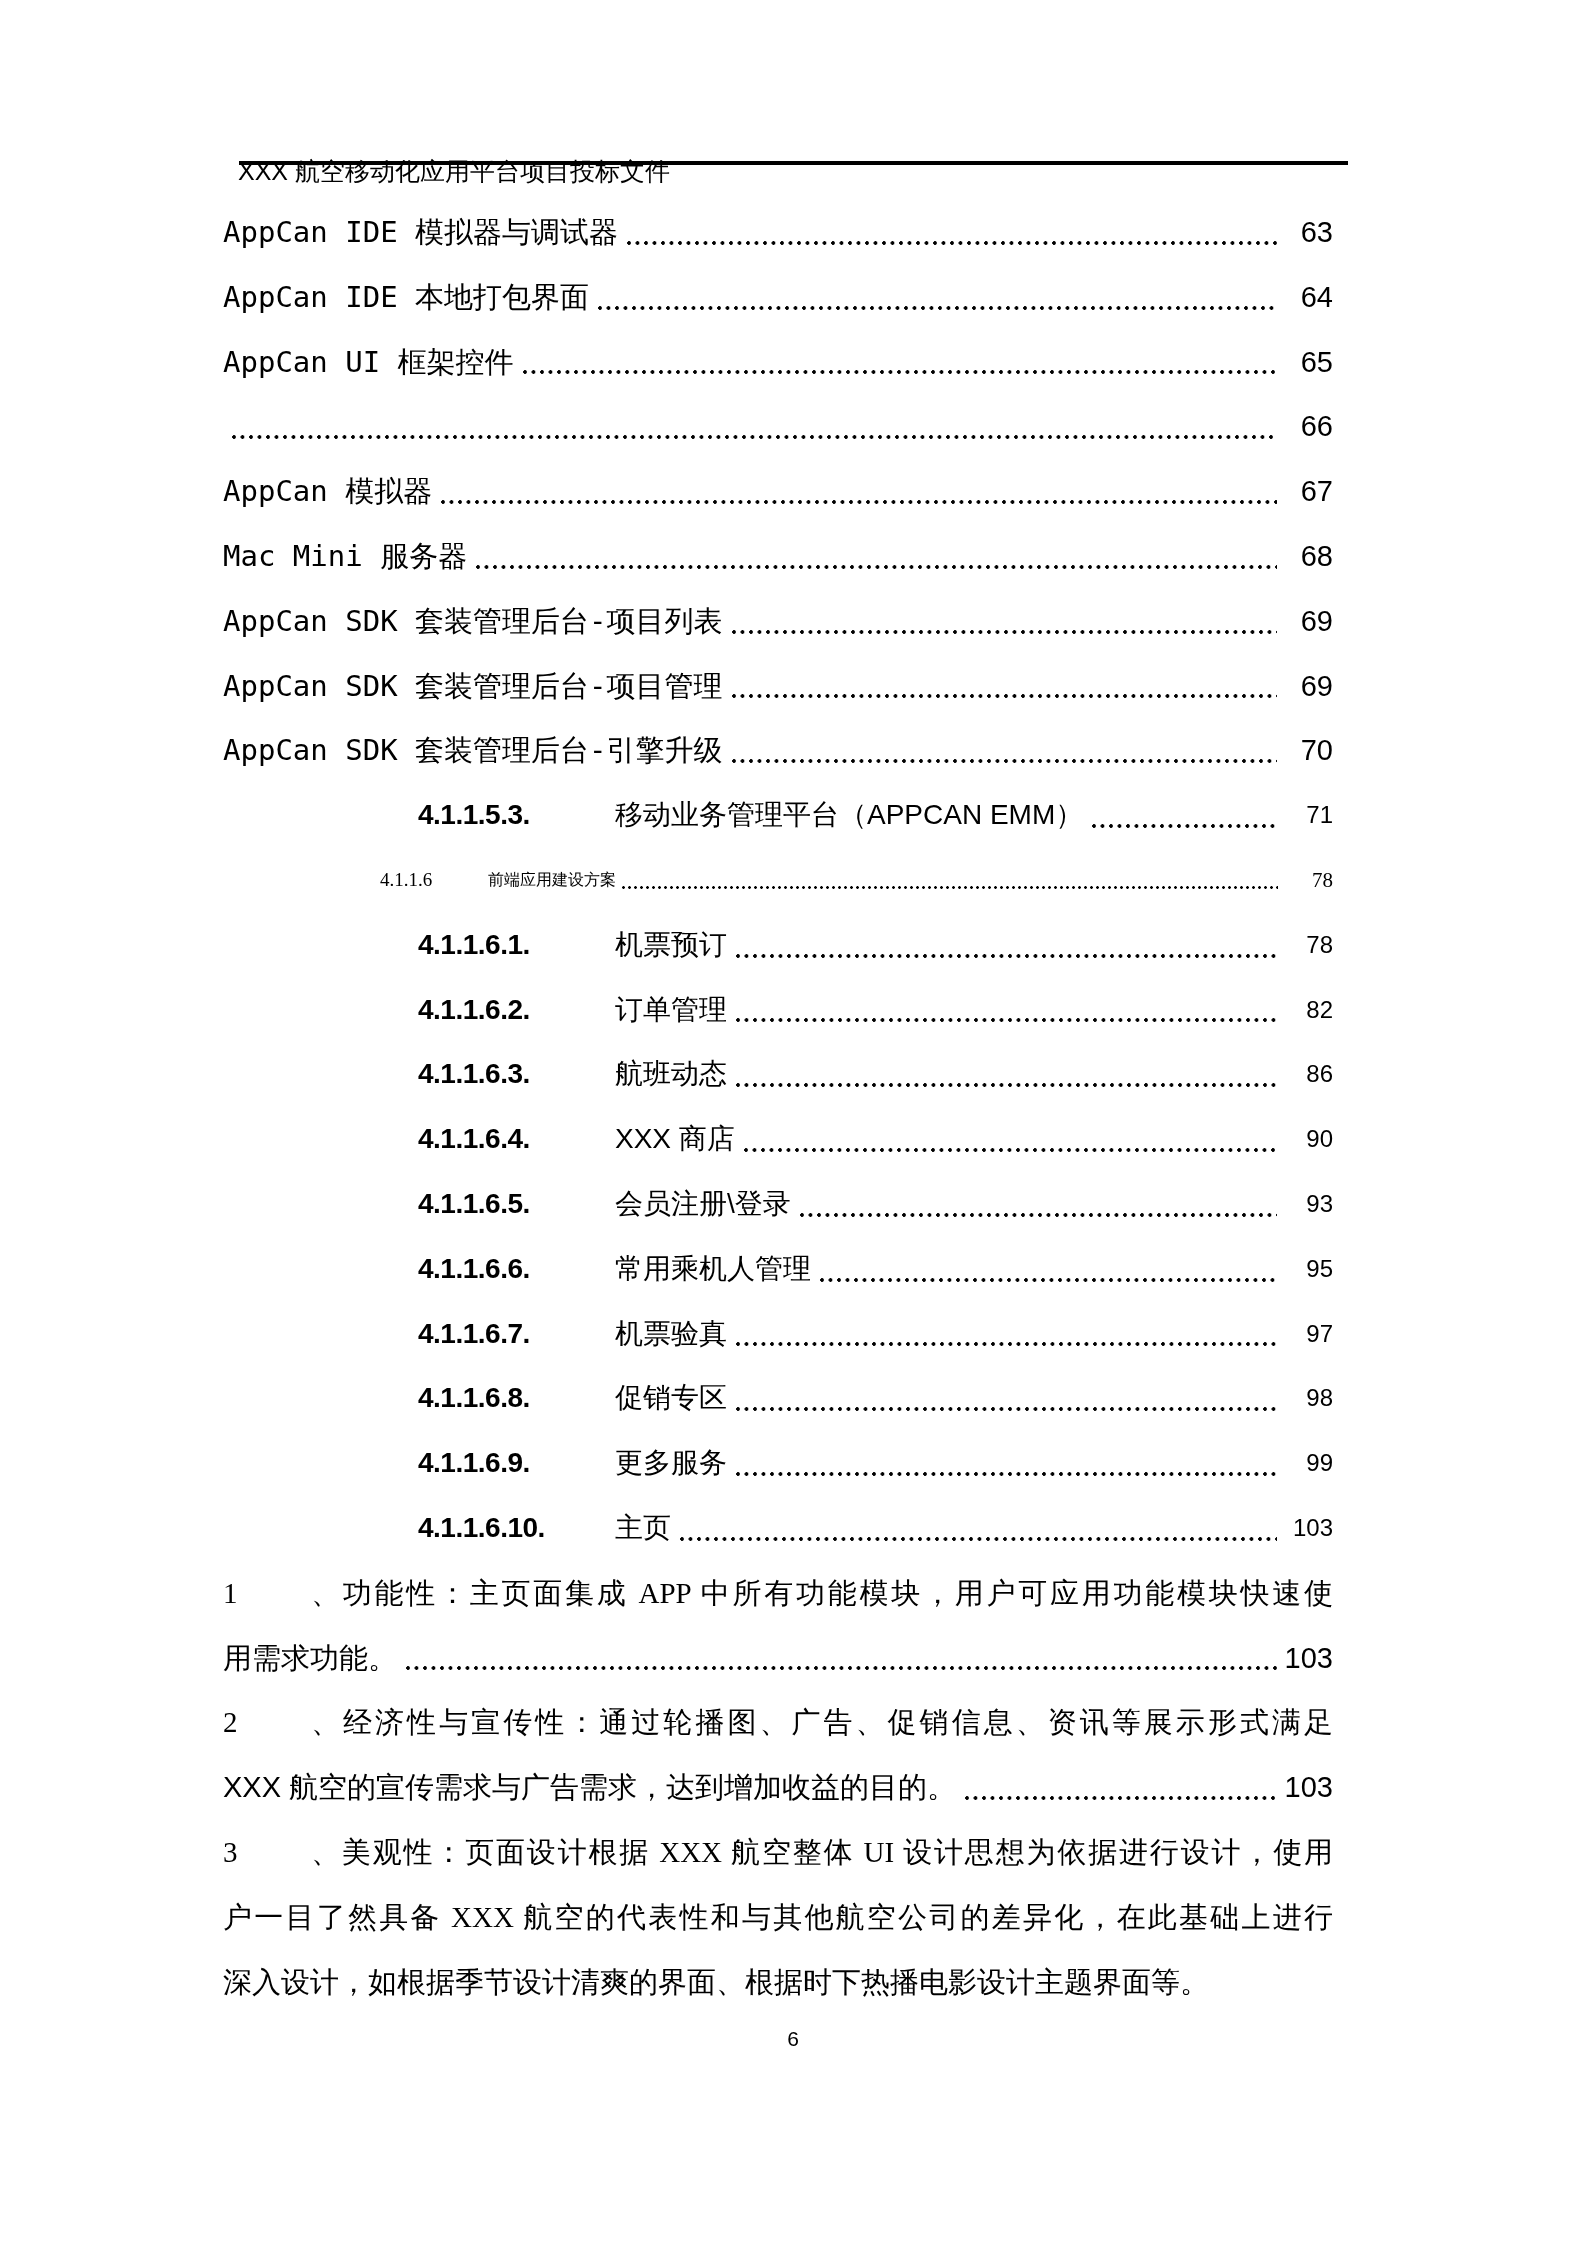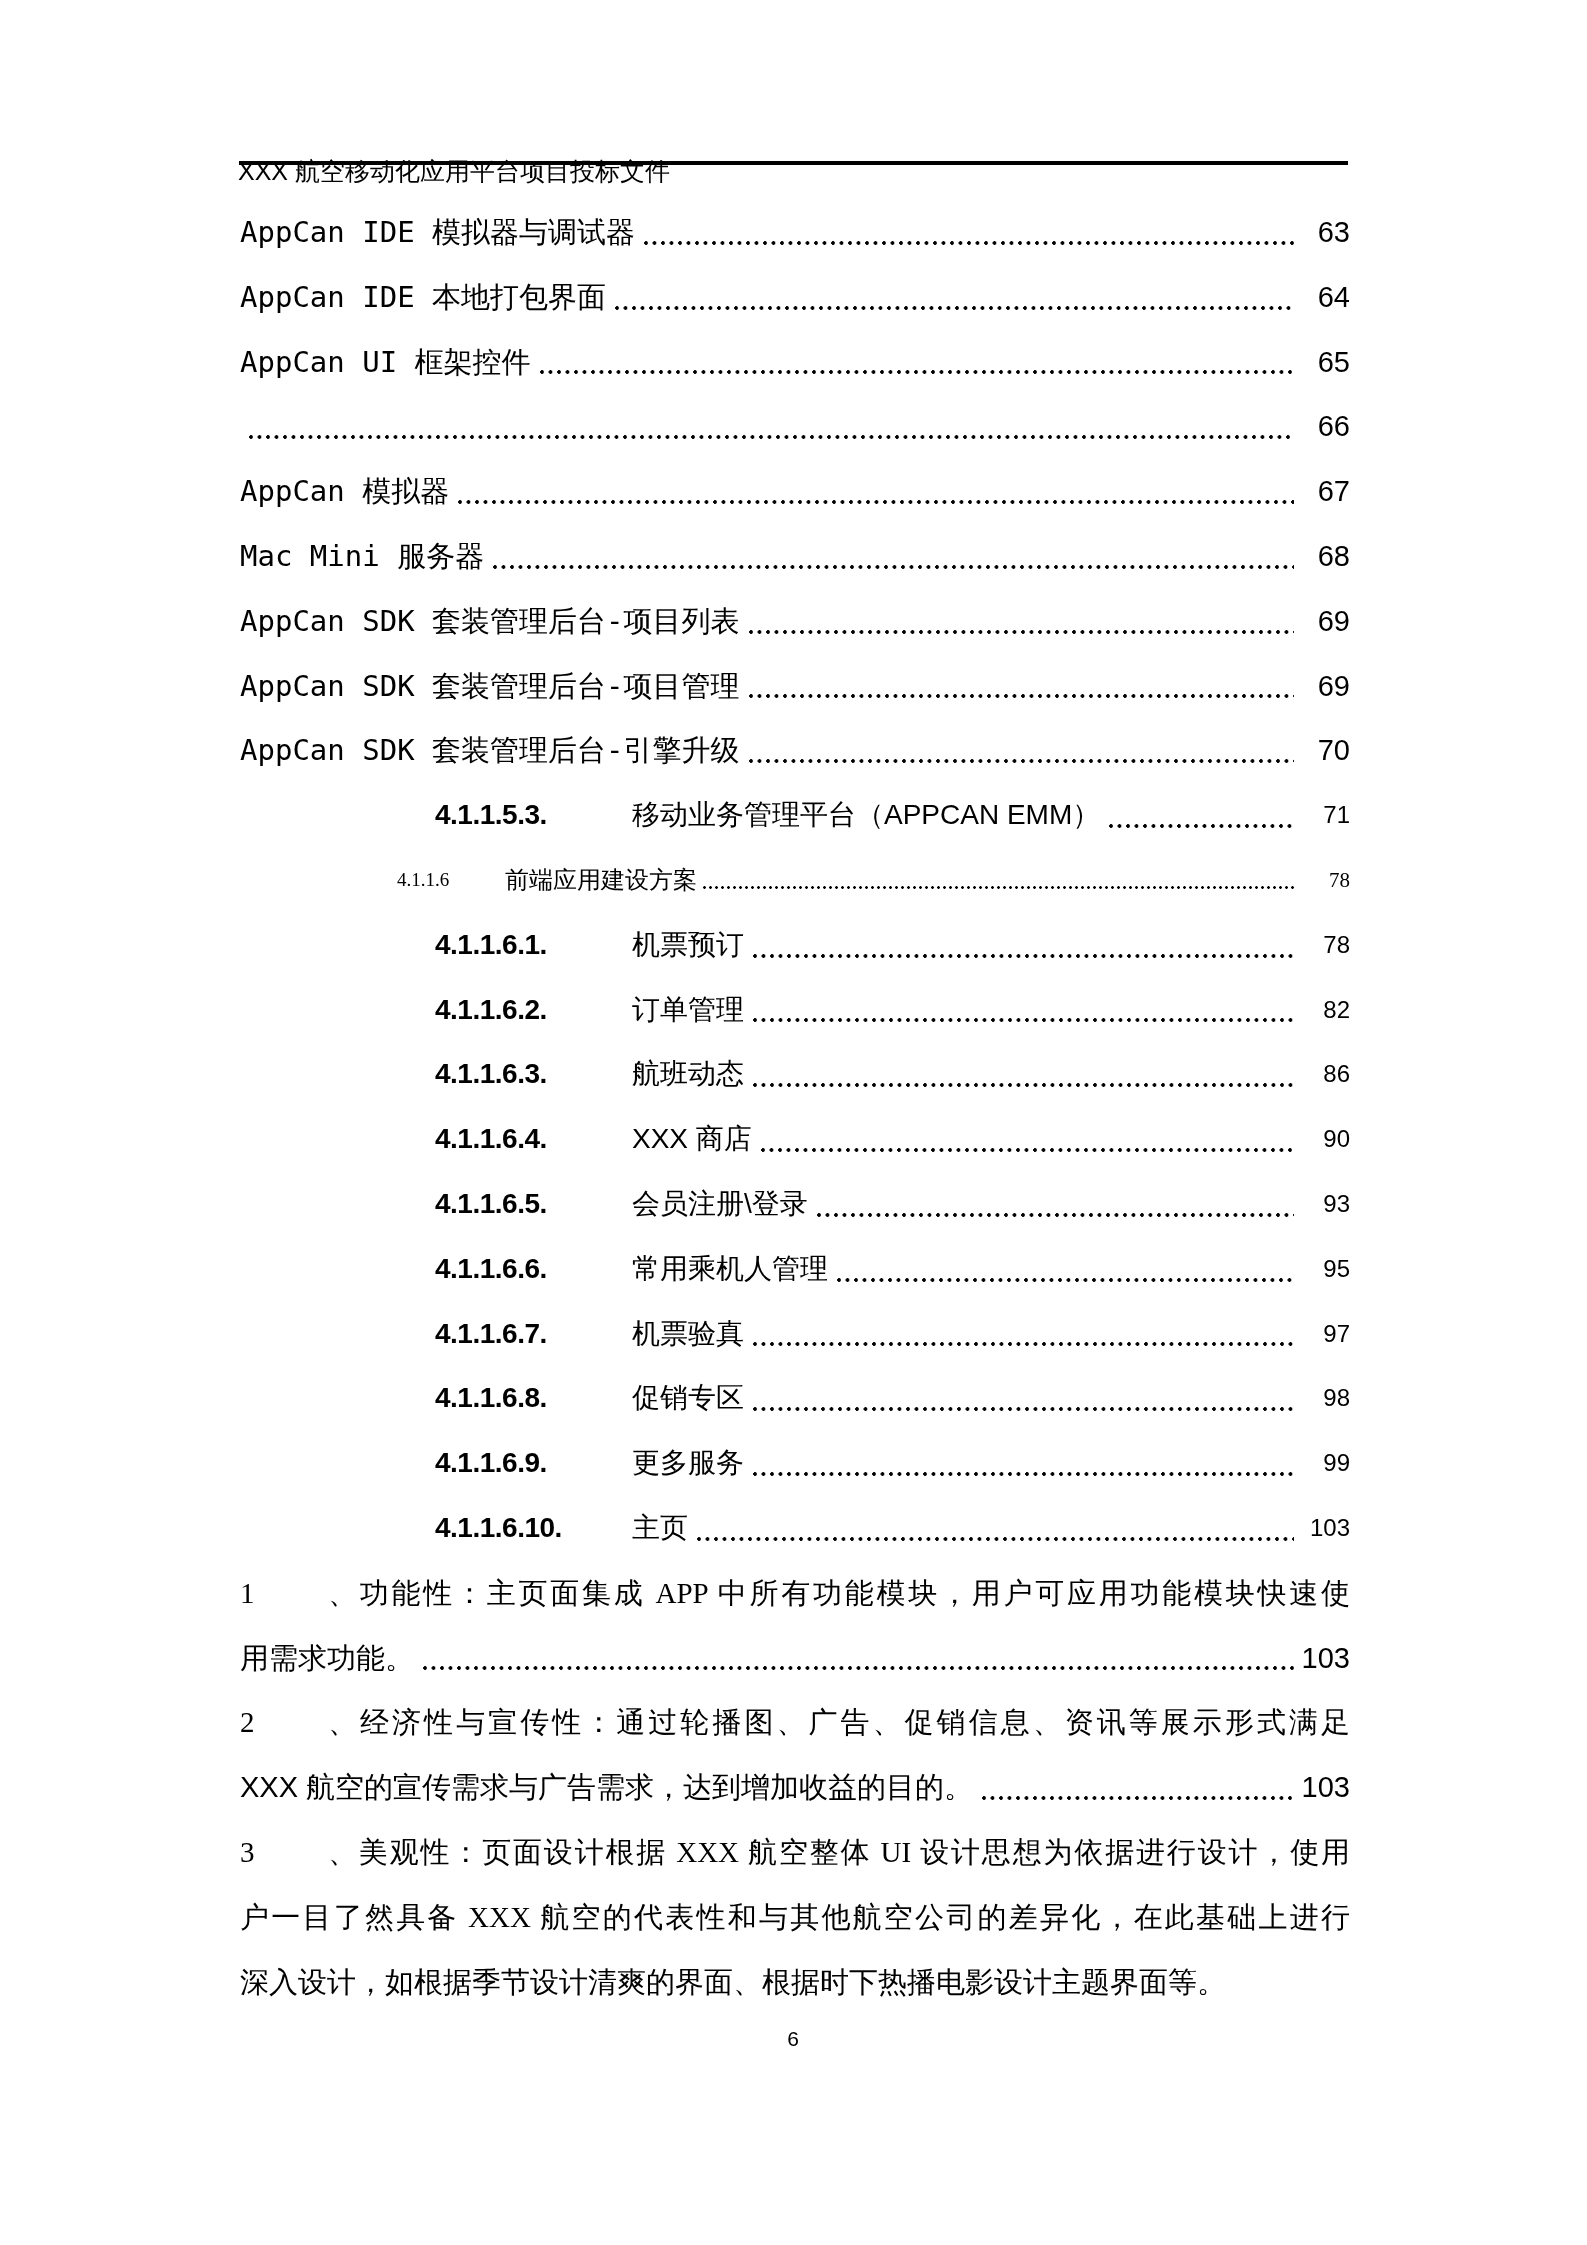--- a/index.html
+++ b/index.html
@@ -23,21 +23,21 @@
     margin-top: 43px;
   }
   .header-rule {
     position: absolute;
     top: 161px; left: 239px; width: 1109px; height: 4px;
     background: #000000;
   }
   
   .content {
     position: absolute;
-    top: 200px; left: 240px; width: 1110px;
+    top: 200px; left: 223px; width: 1110px;
   }
   .row {
     display: flex;
     height: 64.8px;
     line-height: 64.8px;
     white-space: pre;
     align-items: stretch;
   }
   .dots {
     flex: 1 1 auto;
@@ -61,21 +61,21 @@
   .fig .lbl { flex: 0 0 auto; }
   .fig .pg { font-size: 29px; }
   
   .sec, .sub { padding-left: 195px; font-family: "Liberation Sans", sans-serif; font-size: 28px; }
   .sec .num, .sub .num { flex: 0 0 197px; width: 197px; font-weight: 700; letter-spacing: -0.5px; }
   .sec .ttl, .sub .ttl { flex: 0 0 auto; }
   .sec .pg, .sub .pg { font-size: 24px; }
   
   .subsec { padding-left: 157px; font-family: "Liberation Serif", serif; }
   .subsec .num { flex: 0 0 108px; width: 108px; font-size: 19px; }
-  .subsec .ttl { flex: 0 0 auto; font-size: 24px; }
+  .subsec .ttl { flex: 0 0 auto; font-size: 16px; }
   .subsec .pg { font-family: "Liberation Serif", serif; font-size: 21px; }
   .subsec .dots {
     height: 3px;
     margin: 0 5px 24px 6px;
     background-image: radial-gradient(circle at 1.5px 1.5px, #000 1.1px, transparent 1.6px);
     background-size: 6px 3px;
   }
   
   .para-line {
     height: 64.8px;

